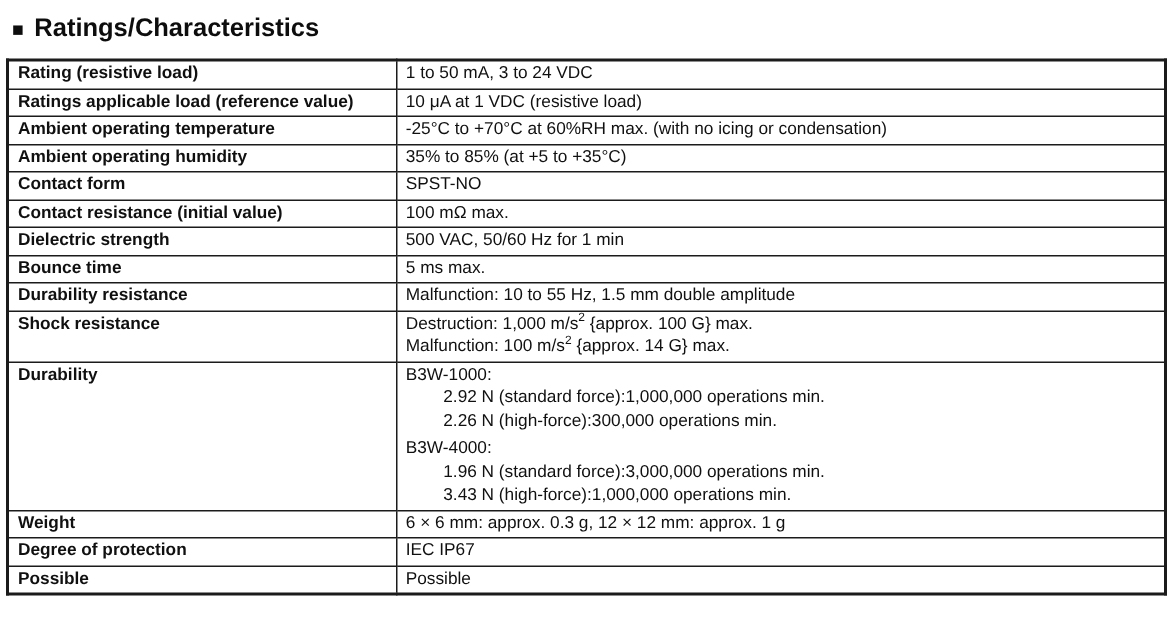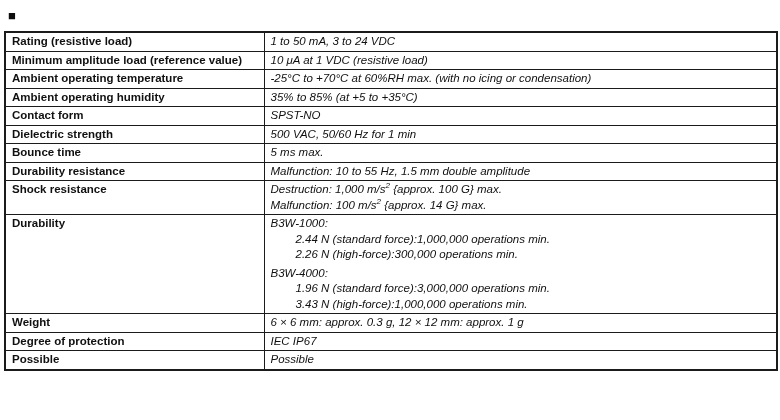--- a/index.html
+++ b/index.html
@@ -45,72 +45,79 @@
   col.value-col  { width: 513px; }
   td {
     border: 1px solid #1b1b1b;
     padding: 1px 5px 1px 6px;
     font-size: 11.5px;
     line-height: 15.5px;
     vertical-align: top;
     background: #ffffff;
   }
   td.label-cell { font-weight: bold; }
-  .value-line { white-space: nowrap; font-style: italic; }
+  .value-line { white-space: nowrap; }
   .value-line.indent { padding-left: 25px; }
   .value-line.gap { margin-top: 3px; }
   sup {
     font-size: 8px;
     line-height: 0;
     vertical-align: super;
   }
 </style>
 </head>
 <body>
 
 <div class="page">
 
   <div class="section-title">
     <span class="bullet">■</span>
+    <span>Ratings/Characteristics</span>
   </div>
 
   <table class="ratings-table">
     <colgroup>
       <col class="label-col">
       <col class="value-col">
     </colgroup>
     <tbody>
         <tr>
           <td class="label-cell">Rating (resistive load)</td>
           <td class="value-cell">
             <div class="value-line"><span>1 to 50 mA, 3 to 24 VDC</span></div>
           </td>
         </tr>
         <tr>
-          <td class="label-cell">Minimum amplitude load (reference value)</td>
+          <td class="label-cell">Ratings applicable load (reference value)</td>
           <td class="value-cell">
             <div class="value-line"><span>10 μA at 1 VDC (resistive load)</span></div>
           </td>
         </tr>
         <tr>
           <td class="label-cell">Ambient operating temperature</td>
           <td class="value-cell">
             <div class="value-line"><span>-25°C to +70°C at 60%RH max. (with no icing or condensation)</span></div>
           </td>
         </tr>
         <tr>
           <td class="label-cell">Ambient operating humidity</td>
           <td class="value-cell">
             <div class="value-line"><span>35% to 85% (at +5 to +35°C)</span></div>
           </td>
         </tr>
         <tr>
           <td class="label-cell">Contact form</td>
           <td class="value-cell">
             <div class="value-line"><span>SPST-NO</span></div>
+          </td>
+        </tr>
+        <tr>
+          <td class="label-cell">Contact resistance (initial value)</td>
+          <td class="value-cell">
+            <div class="value-line"><span>100 mΩ max.</span></div>
           </td>
         </tr>
         <tr>
           <td class="label-cell">Dielectric strength</td>
           <td class="value-cell">
             <div class="value-line"><span>500 VAC, 50/60 Hz for 1 min</span></div>
           </td>
         </tr>
         <tr>
           <td class="label-cell">Bounce time</td>
@@ -128,21 +135,21 @@
           <td class="label-cell">Shock resistance</td>
           <td class="value-cell">
             <div class="value-line"><span>Destruction: 1,000 m/s</span><sup>2</sup><span> {approx. 100 G} max.</span></div>
             <div class="value-line"><span>Malfunction: 100 m/s</span><sup>2</sup><span> {approx. 14 G} max.</span></div>
           </td>
         </tr>
         <tr>
           <td class="label-cell">Durability</td>
           <td class="value-cell">
             <div class="value-line"><span>B3W-1000:</span></div>
-            <div class="value-line indent"><span>2.44 N (standard force):1,000,000 operations min.</span></div>
+            <div class="value-line indent"><span>2.92 N (standard force):1,000,000 operations min.</span></div>
             <div class="value-line indent"><span>2.26 N (high-force):300,000 operations min.</span></div>
             <div class="value-line gap"><span>B3W-4000:</span></div>
             <div class="value-line indent"><span>1.96 N (standard force):3,000,000 operations min.</span></div>
             <div class="value-line indent"><span>3.43 N (high-force):1,000,000 operations min.</span></div>
           </td>
         </tr>
         <tr>
           <td class="label-cell">Weight</td>
           <td class="value-cell">
             <div class="value-line"><span>6 × 6 mm: approx. 0.3 g, 12 × 12 mm: approx. 1 g</span></div>

